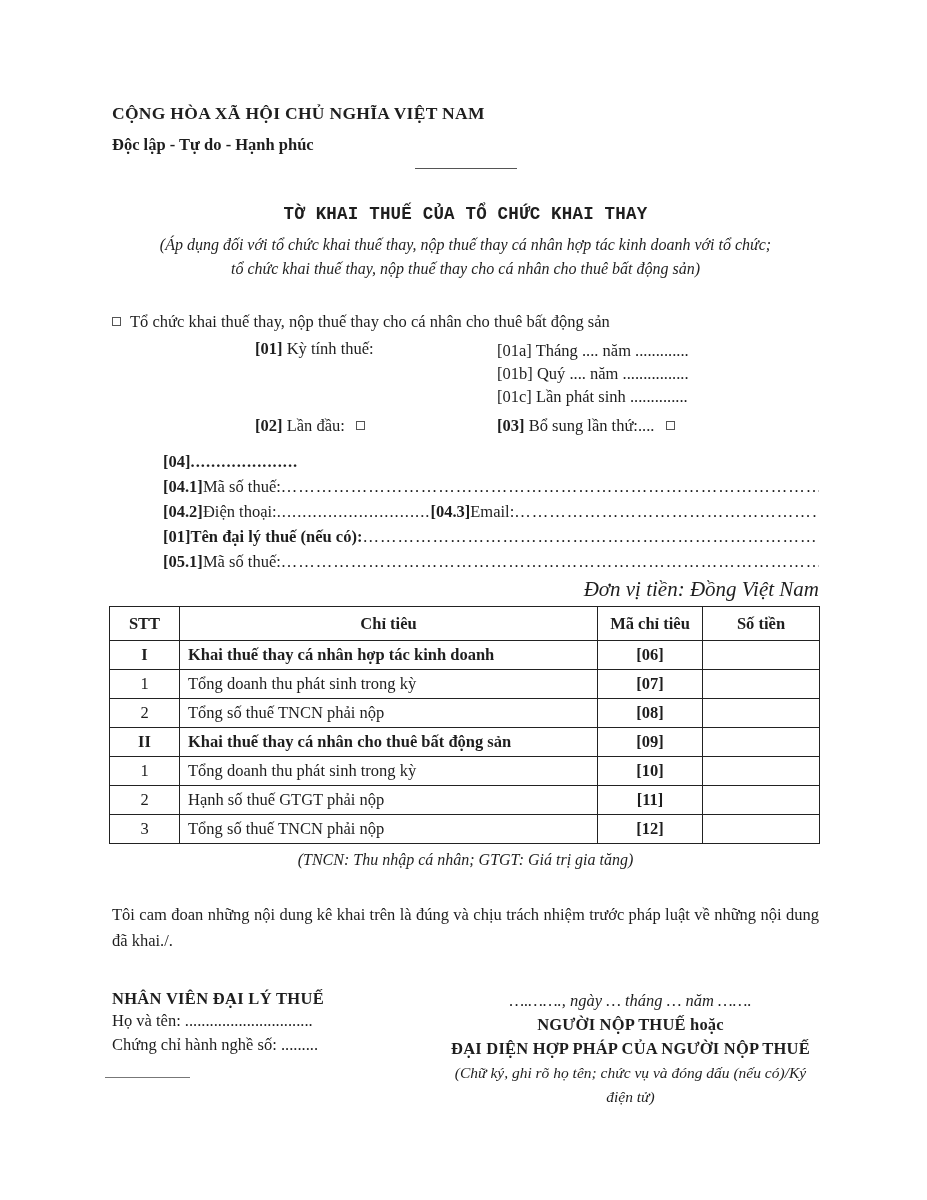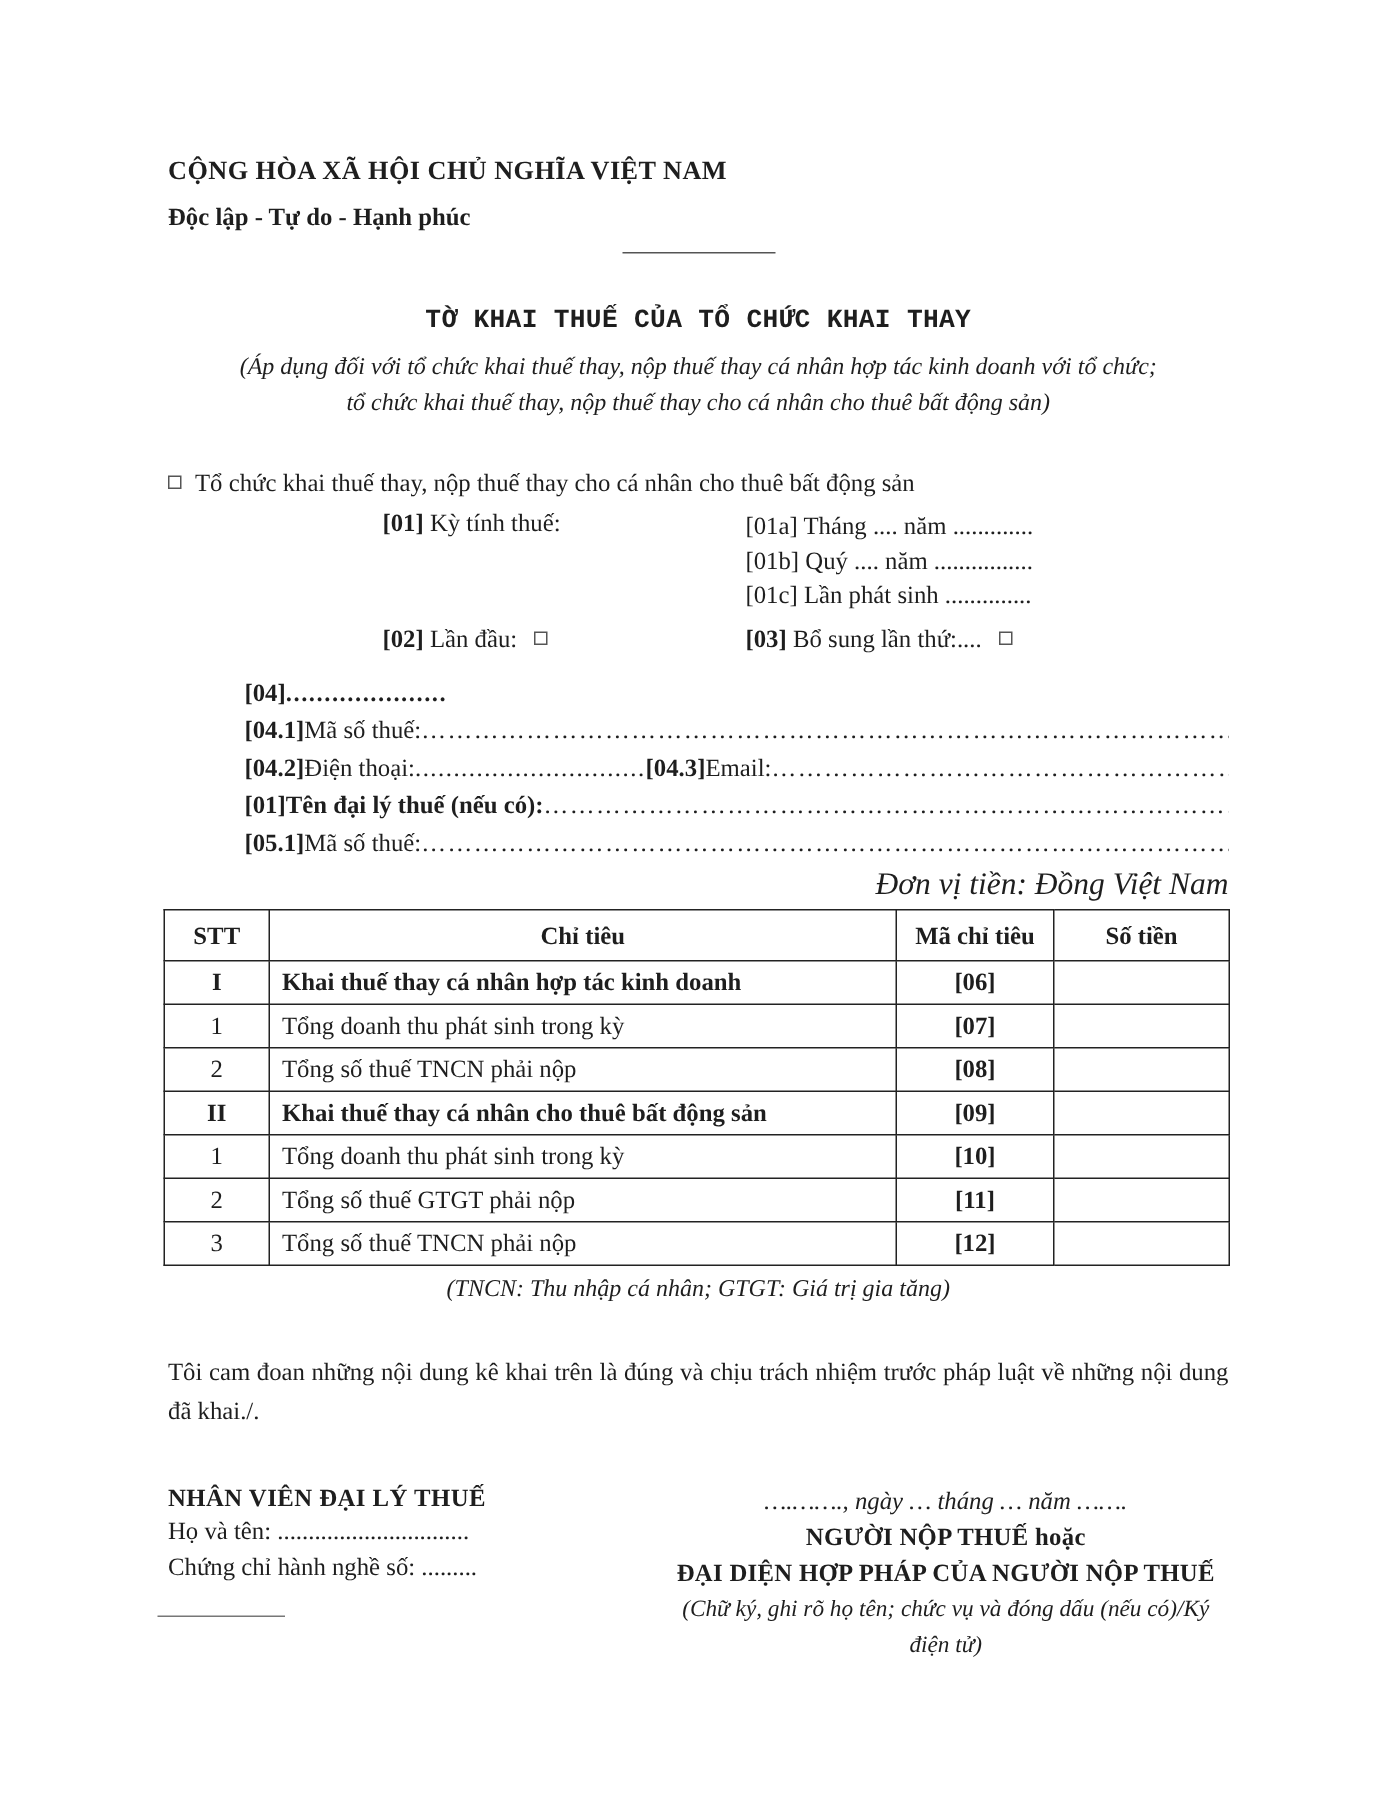--- a/index.html
+++ b/index.html
@@ -200,21 +200,21 @@
           <td class="c-amount"></td>
         </tr>
         <tr>
           <td class="c-stt">1</td>
           <td class="c-label">Tổng doanh thu phát sinh trong kỳ</td>
           <td class="c-code">[10]</td>
           <td class="c-amount"></td>
         </tr>
         <tr>
           <td class="c-stt">2</td>
-          <td class="c-label">Tổng số thuế GTGT phải nộp</td>
+          <td class="c-label">Hạnh số thuế GTGT phải nộp</td>
           <td class="c-code">[11]</td>
           <td class="c-amount"></td>
         </tr>
         <tr>
           <td class="c-stt">3</td>
           <td class="c-label">Tổng số thuế TNCN phải nộp</td>
           <td class="c-code">[12]</td>
           <td class="c-amount"></td>
         </tr>
       </tbody>

